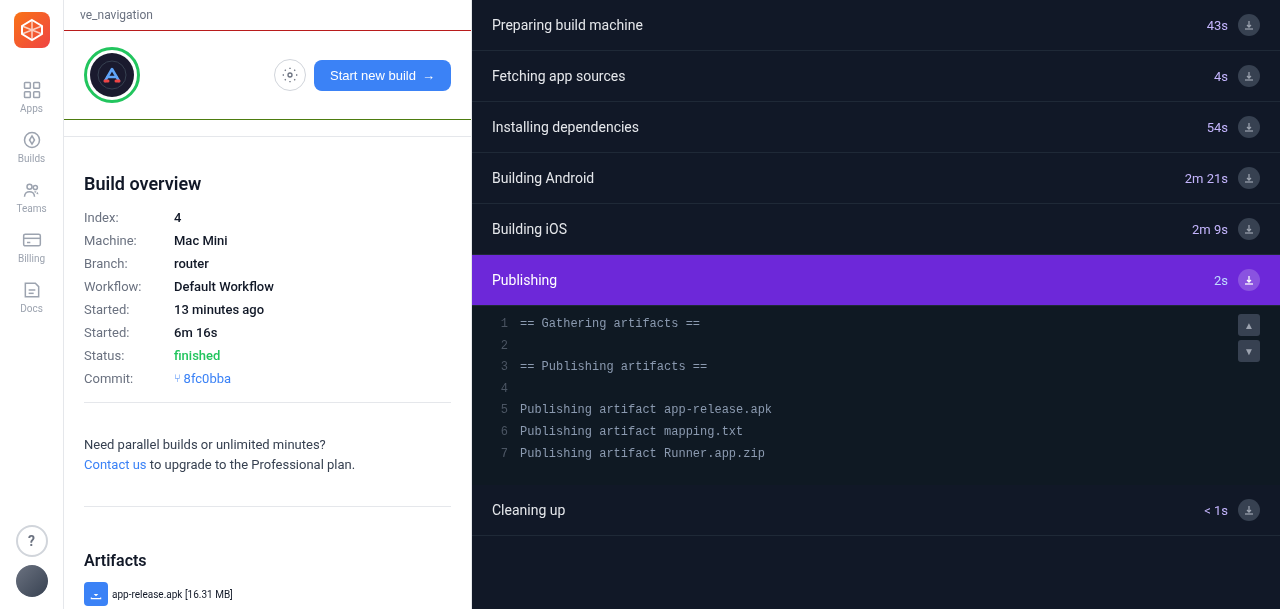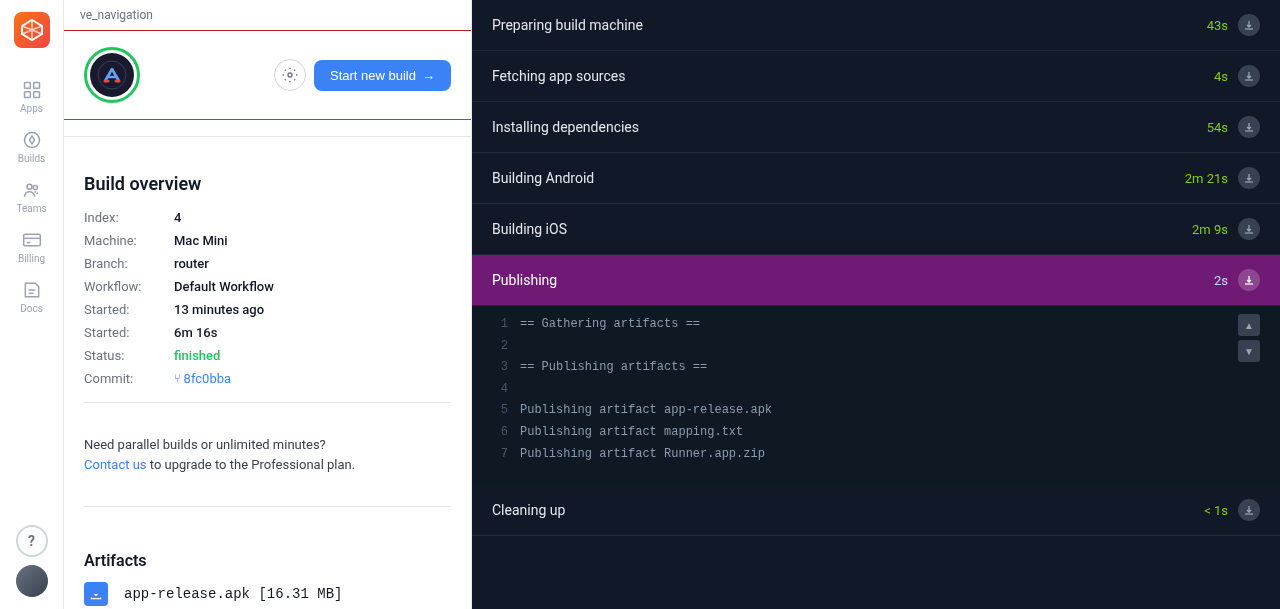--- a/index.html
+++ b/index.html
@@ -216,26 +216,25 @@
     .artifacts-title {
       font-size: 16px;
       font-weight: 600;
       color: #111827;
       margin-bottom: 12px;
       margin-top: 20px;
     }
     .artifact-item {
       display: flex;
       align-items: center;
-      gap: 16px;
+      gap: 4px;
       margin-bottom: 10px;
-      font-size: 14px;
+      font-size: 10px;
       color: #374151;
       cursor: pointer;
-      font-family: Liberation Mono, monospace;
     }
     .artifact-icon {
       width: 24px;
       height: 24px;
       border-radius: 4px;
       display: flex;
       align-items: center;
       justify-content: center;
       flex-shrink: 0;
     }
@@ -254,31 +253,31 @@
 
     .build-step {
       display: flex;
       align-items: center;
       padding: 14px 20px;
       border-bottom: 1px solid #1f2937;
       cursor: pointer;
       transition: background 0.1s;
     }
     .build-step.active {
-      background: #701a75;
+      background: #6d28d9;
     }
     .build-step-name {
       flex: 1;
       font-size: 14px;
       color: #e5e7eb;
     }
     .build-step.active .build-step-name { color: #ffffff; }
     .build-step-duration {
       font-size: 13px;
-      color: #84cc16;
+      color: #c4b5fd;
       margin-right: 10px;
     }
     .build-step.active .build-step-duration { color: #bfdbfe; }
     .download-icon {
       width: 22px;
       height: 22px;
       border-radius: 50%;
       background: #374151;
       display: flex;
       align-items: center;

